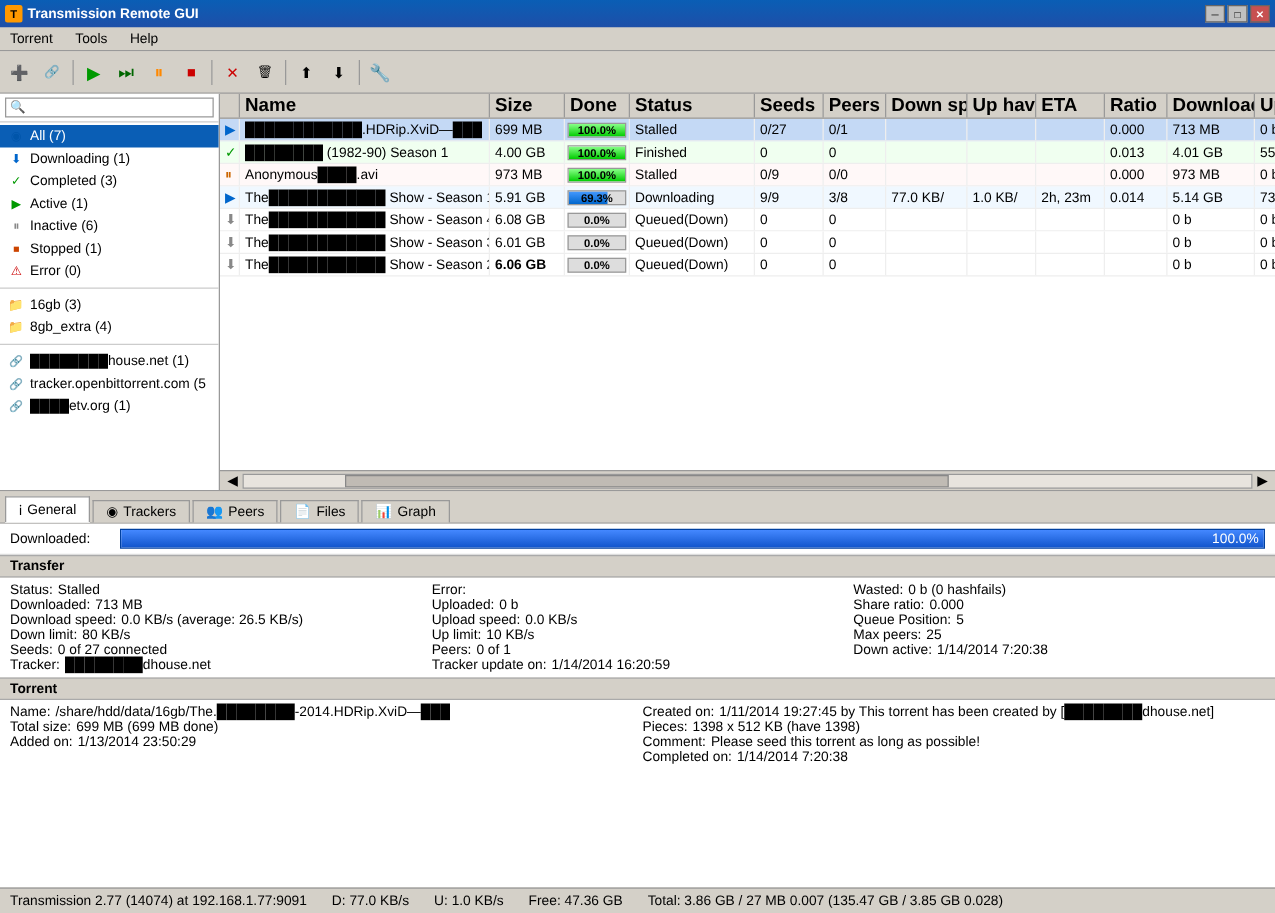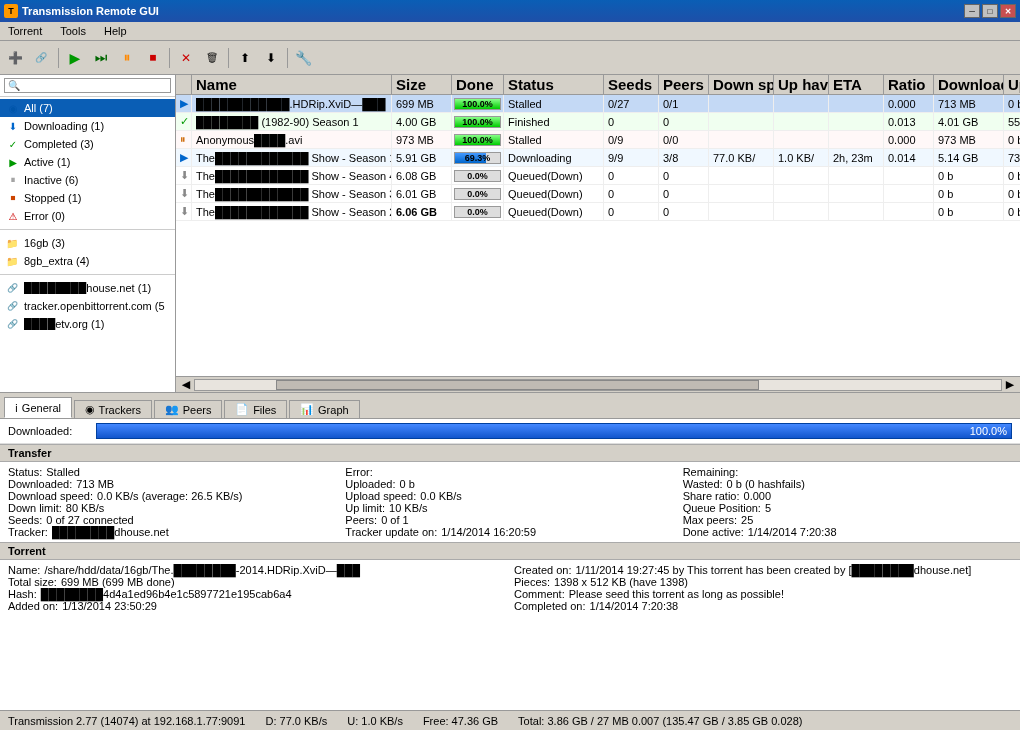--- a/index.html
+++ b/index.html
@@ -673,60 +673,52 @@
             <span class="detail-value">0 of 1</span>
           </div>
           <div class="detail-row">
             <span class="detail-label">Tracker update on:</span>
             <span class="detail-value">1/14/2014 16:20:59</span>
           </div>
         </div>
 
         <div>
           <div class="detail-row">
-            <span class="detail-label">Remaining:</span>
-            <span class="detail-value"></span>
-          </div>
-          <div class="detail-row">
             <span class="detail-label">Wasted:</span>
             <span class="detail-value">0 b (0 hashfails)</span>
           </div>
           <div class="detail-row">
             <span class="detail-label">Share ratio:</span>
             <span class="detail-value">0.000</span>
           </div>
           <div class="detail-row">
             <span class="detail-label">Queue Position:</span>
             <span class="detail-value">5</span>
           </div>
           <div class="detail-row">
             <span class="detail-label">Max peers:</span>
             <span class="detail-value">25</span>
           </div>
           <div class="detail-row">
-            <span class="detail-label">Done active:</span>
+            <span class="detail-label">Down active:</span>
             <span class="detail-value">1/14/2014 7:20:38</span>
           </div>
         </div>
       </div>
 
       <div class="section-header">Torrent</div>
       <div class="torrent-info-grid">
         <div>
           <div class="detail-row">
             <span class="detail-label">Name:</span>
             <span class="detail-value">/share/hdd/data/16gb/The.████████-2014.HDRip.XviD—███</span>
           </div>
           <div class="detail-row">
             <span class="detail-label">Total size:</span>
             <span class="detail-value">699 MB (699 MB done)</span>
-          </div>
-          <div class="detail-row">
-            <span class="detail-label">Hash:</span>
-            <span class="detail-value">████████4d4a1ed96b4e1c5897721e195cab6a4</span>
           </div>
           <div class="detail-row">
             <span class="detail-label">Added on:</span>
             <span class="detail-value">1/13/2014 23:50:29</span>
           </div>
         </div>
         <div>
           <div class="detail-row">
             <span class="detail-label">Created on:</span>
             <span class="detail-value">1/11/2014 19:27:45 by This torrent has been created by [████████dhouse.net]</span>

